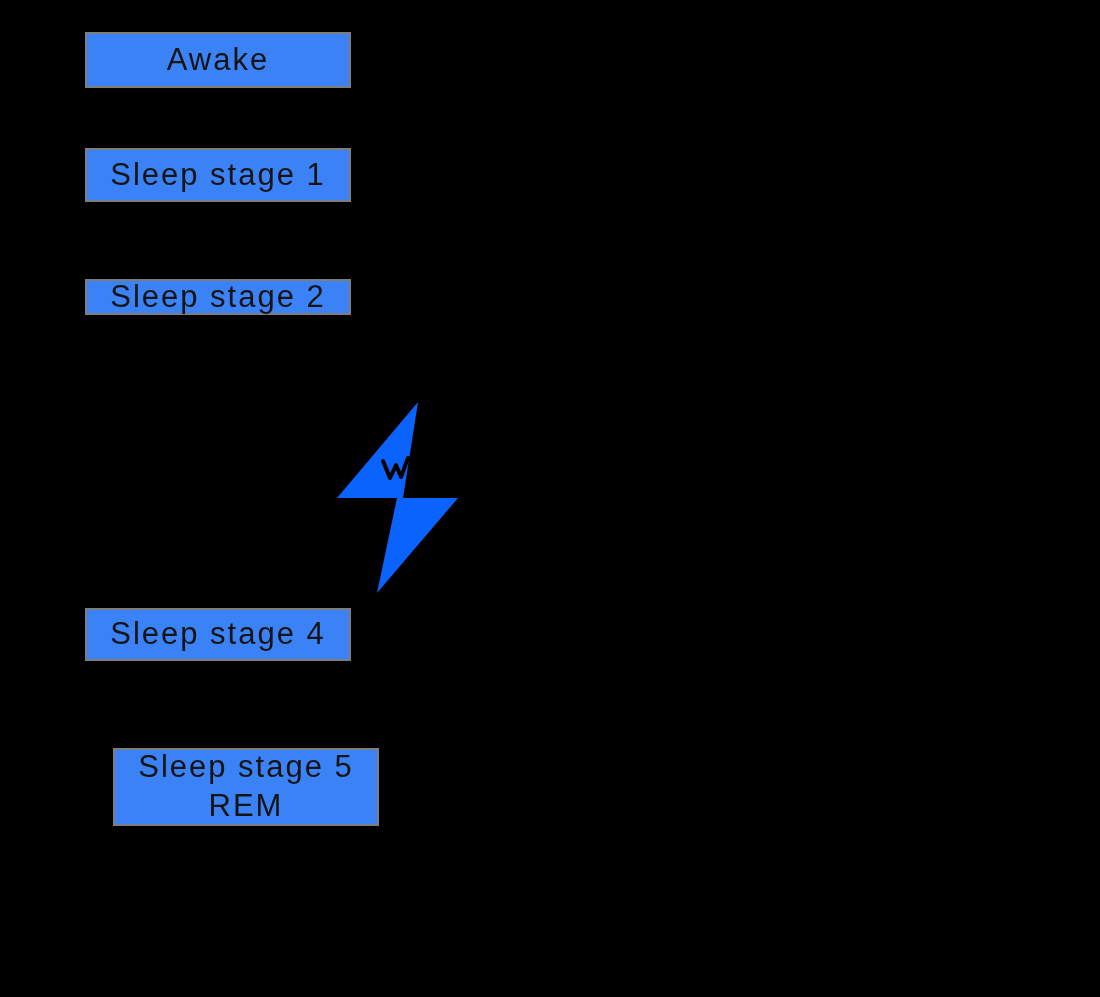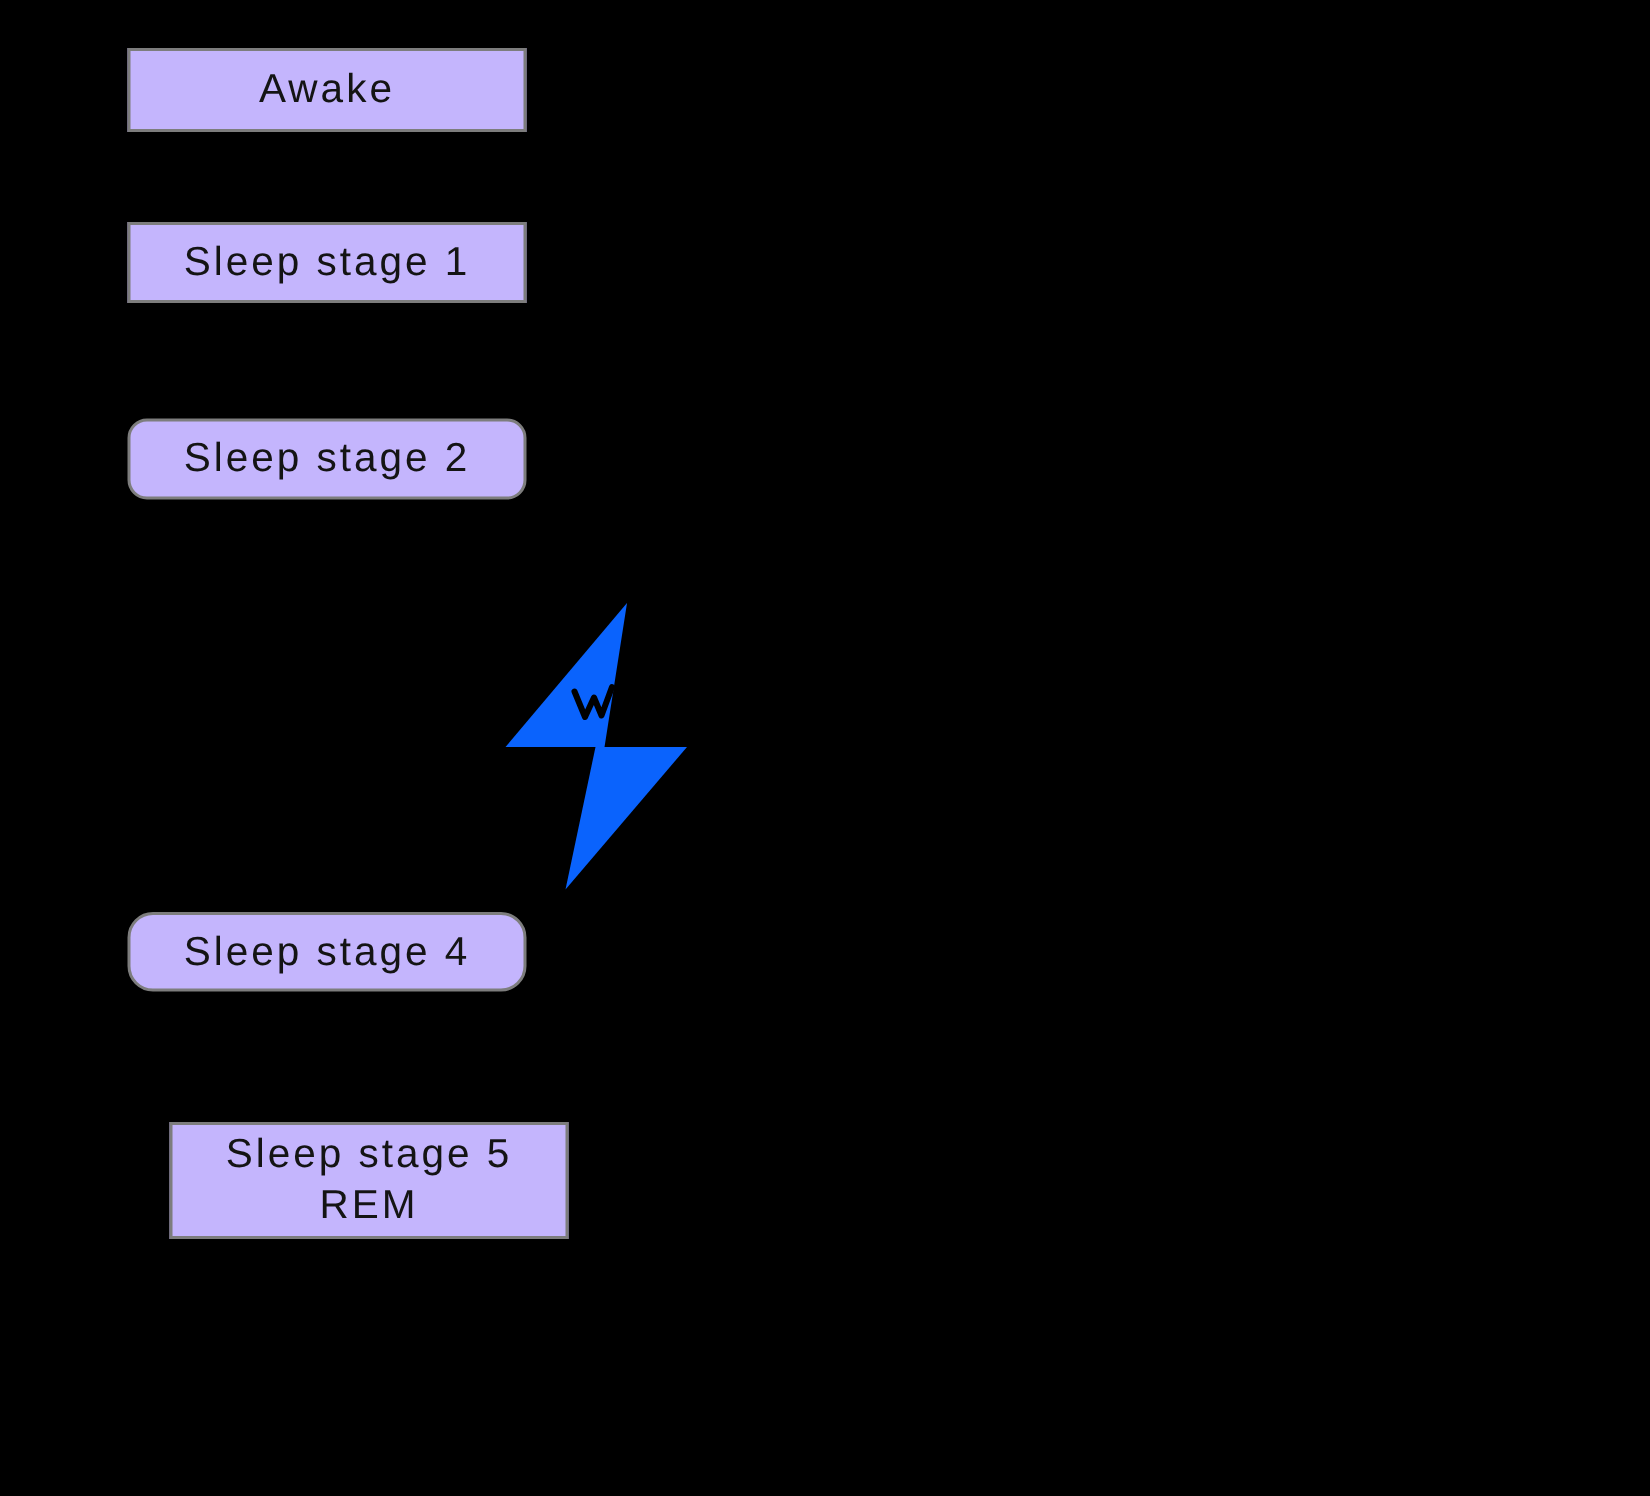--- a/index.html
+++ b/index.html
@@ -15,38 +15,38 @@
     position: absolute;
     left: 0; top: 0;
     width: 1100px; height: 997px;
     z-index: 1;
   }
   .stage-box {
     position: absolute;
     left: 85px;
     width: 266px;
     box-sizing: border-box;
-    background: #c4b5fd;
+    background: #3b82f6;
     border: 2px solid #7d7d7d;
     z-index: 2;
     display: flex;
     flex-direction: column;
     align-items: center;
     justify-content: center;
     color: #141414;
-    font-size: 27px;
+    font-size: 31px;
     letter-spacing: 2px;
     line-height: 1.25;
     white-space: nowrap;
   }
   #box-awake  { top: 32px;  height: 56px; }
   #box-stage1 { top: 148px; height: 54px; text-align: right; }
-  #box-stage2 { top: 279px; height: 54px; border-radius: 13px; }
+  #box-stage2 { top: 279px; height: 36px; }
   #box-stage3 { top: 440px; height: 53px; }
-  #box-stage4 { top: 608px; height: 53px; border-radius: 17px; }
+  #box-stage4 { top: 608px; height: 53px; }
   #box-stage5 { top: 748px; height: 78px; margin-left: 28px; }
 </style>
 </head>
 <body>
 
 <div id="canvas">
 
   <svg id="bolt-layer" viewBox="0 0 1100 997" xmlns="http://www.w3.org/2000/svg">
     <g>
       <polygon points="418,402 403,498 337,498" fill="#0a63fd"></polygon>

